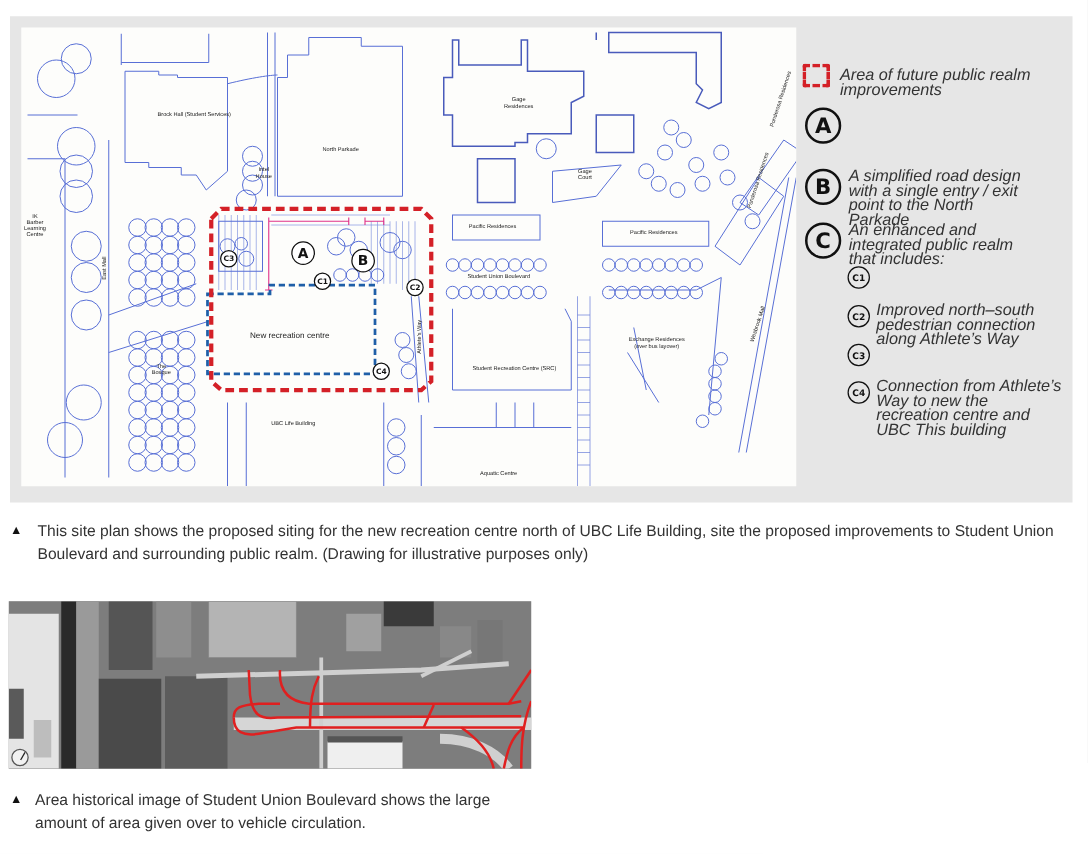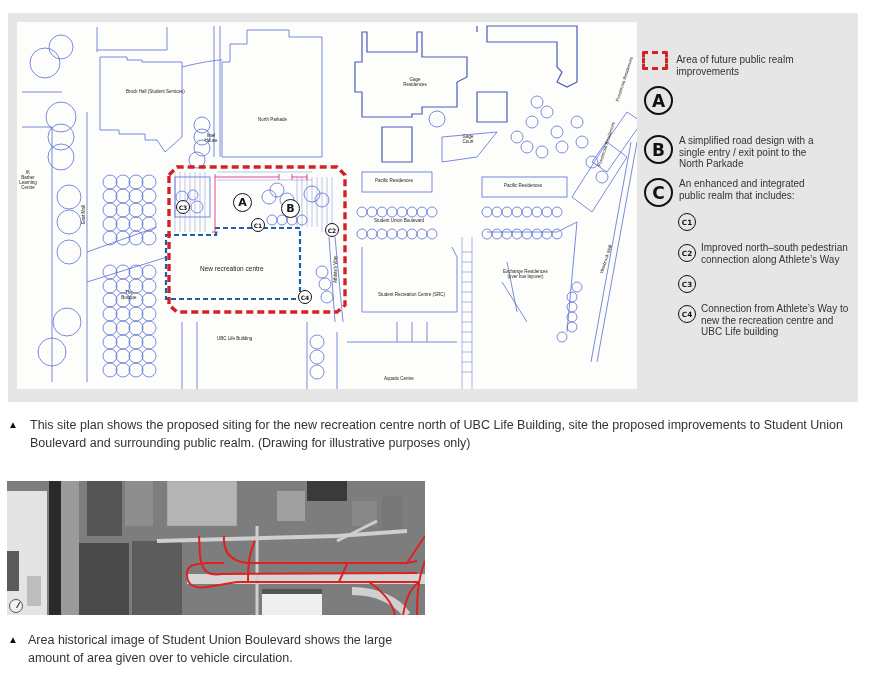--- a/index.html
+++ b/index.html
@@ -15,21 +15,21 @@
   .map-label.rot-n { transform: rotate(-72deg); transform-origin: center; }
   .newrec-label { position: absolute; font-size: 6.5px; color: #222; white-space: nowrap; }
 
   .badge { position: absolute; border: 1.6px solid #111; border-radius: 50%; background: #fff; color: #111;
            font-weight: bold; display: flex; align-items: center; justify-content: center; font-family: "DejaVu Sans", sans-serif; }
   .badge.big { width: 19px; height: 19px; font-size: 11px; }
   .badge.small { width: 14px; height: 14px; font-size: 6px; border-width: 1.2px; }
 
   .legend { position: absolute; left: 642px; top: 40px; width: 210px; }
   .legend-row { position: absolute; left: 0; display: flex; align-items: flex-start; }
-  .legend-text { font-size: 10px; line-height: 11.6px; color: #333; }
+  .legend-text { font-size: 13px; line-height: 11.6px; color: #333; font-style: italic; }
   .legend-dash { width: 27px; height: 19px; border: 3px dashed #d42027; border-radius: 2px; margin-left: 0; margin-right: 8px; margin-top: -1px; }
   .legend-circle-big { width: 29px; height: 29px; border: 2.4px solid #111; border-radius: 50%; display: flex; align-items: center; justify-content: center;
                        font-weight: bold; font-size: 17px; color: #111; margin-right: 6px; margin-left: 2px; font-family: "DejaVu Sans", sans-serif; }
   .legend-circle-small { width: 18px; height: 18px; border: 1.8px solid #111; border-radius: 50%; display: flex; align-items: center; justify-content: center;
                          font-weight: bold; font-size: 7.2px; color: #111; margin-right: 5px; margin-top: 2px; font-family: "DejaVu Sans", sans-serif; }
 
   .caption { position: absolute; display: flex; font-size: 12.5px; line-height: 18px; color: #333; }
   .caption .tri { font-size: 10px; width: 22px; flex: none; line-height: 18px; color: #111; }
   .caption1 { left: 8px; top: 416px; width: 860px; }
   .caption2 { left: 8px; top: 631px; width: 420px; }
@@ -299,21 +299,21 @@
     </div>
     <div class="legend-row" style="top:202px;left:36px;">
       <div class="legend-circle-small">C2</div>
       <div class="legend-text" style="width:150px;">Improved north–south pedestrian connection along Athlete’s Way</div>
     </div>
     <div class="legend-row" style="top:233px;left:36px;">
       <div class="legend-circle-small">C3</div>
     </div>
     <div class="legend-row" style="top:263px;left:36px;">
       <div class="legend-circle-small">C4</div>
-      <div class="legend-text" style="width:150px;">Connection from Athlete’s Way to new the recreation centre and UBC Life building</div>
+      <div class="legend-text" style="width:150px;">Connection from Athlete’s Way to new the recreation centre and UBC This building</div>
     </div>
   </div>
 </div>
 
 <div class="caption caption1">
   <span class="tri">▲</span>
   <span>This site plan shows the proposed siting for the new recreation centre north of UBC Life Building, site the proposed improvements to Student Union Boulevard and surrounding public realm. (Drawing for illustrative purposes only)</span>
 </div>
 
 <div class="aerial">

